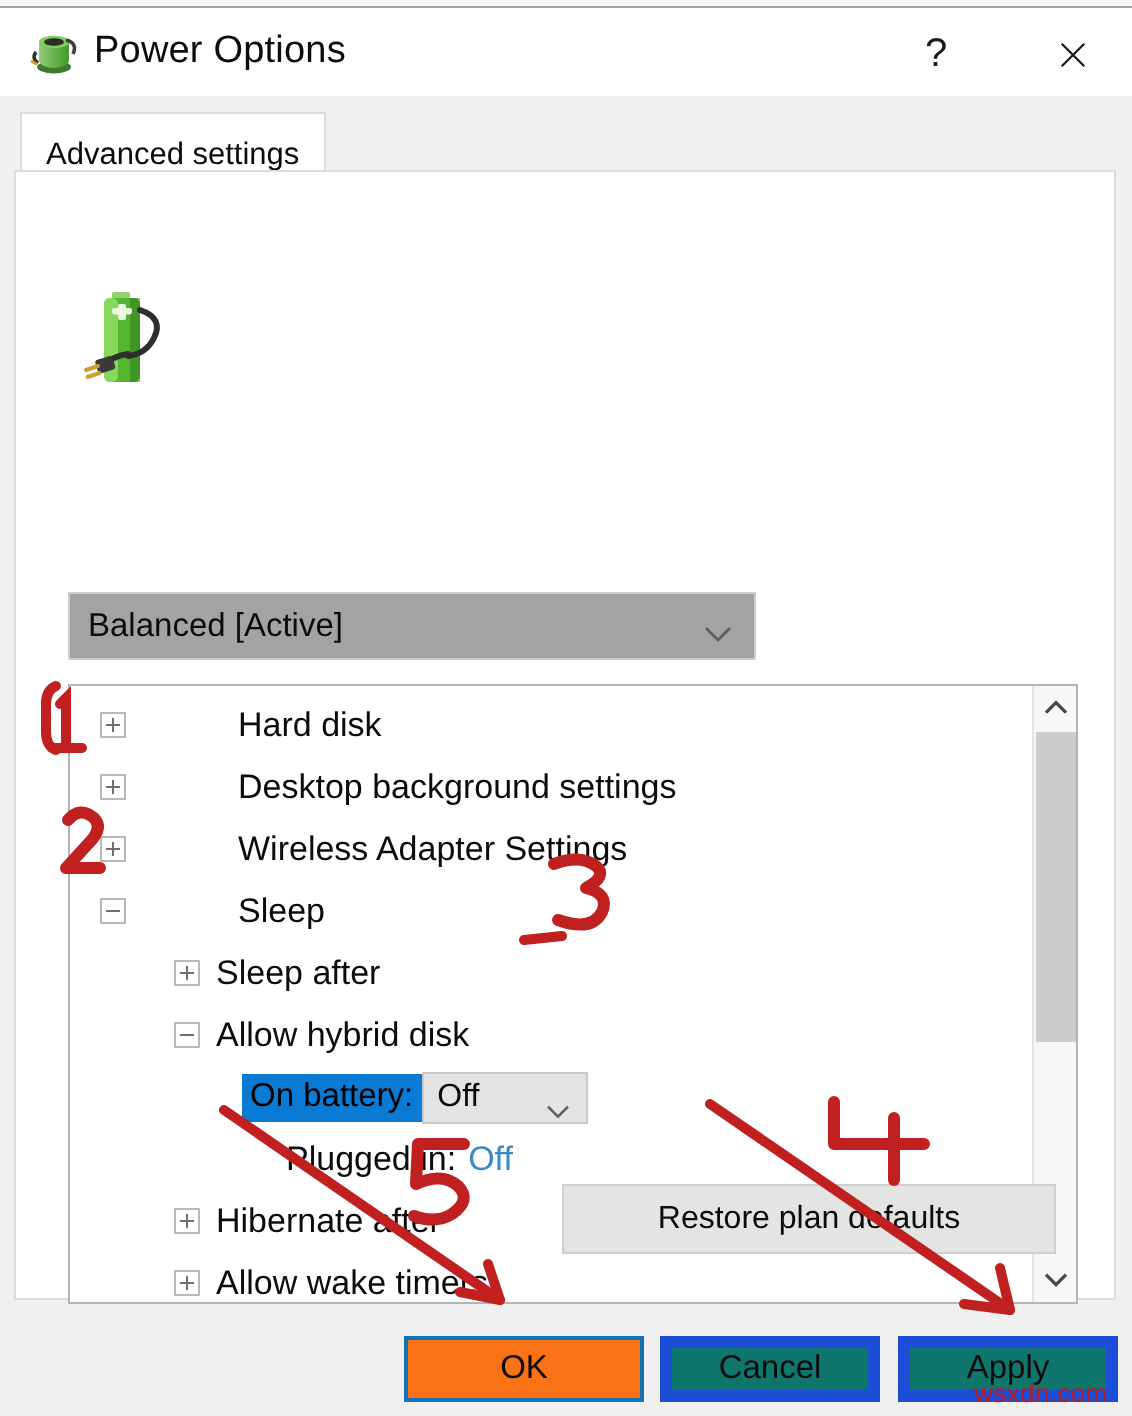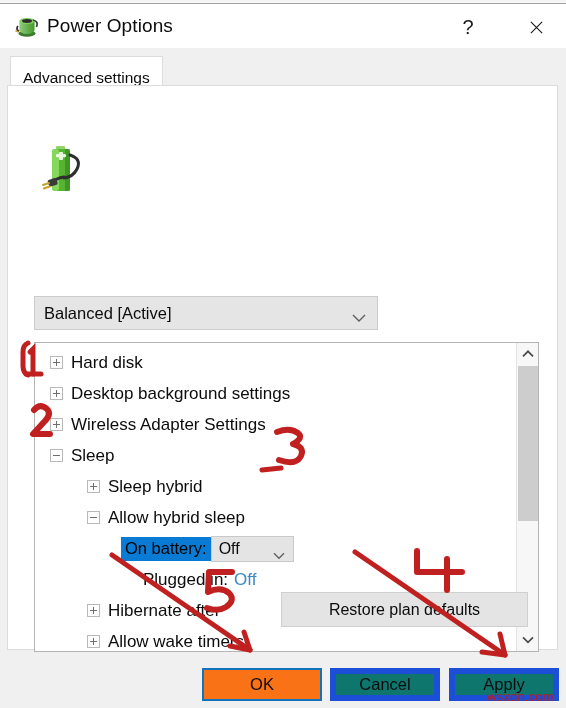--- a/index.html
+++ b/index.html
@@ -82,21 +82,21 @@
     position: absolute; left: 32px; top: 55px; width: 48px; height: 56px;
   }
   .hdr-text {
     position: absolute; left: 93px; top: 58px; width: 440px;
     font-size: 17px; color: #0c0c0c; line-height: 28px;
   }
 
   
   .plan-combo {
     position: absolute; left: 26px; top: 210px; width: 344px; height: 34px;
-    background: #e5e5e5; border: 1px solid #cccccc;
+    background: #a3a3a3; border: 1px solid #cccccc;
     box-sizing: border-box;
     display: flex; align-items: center;
   }
   .plan-combo .val {
     padding-left: 9px; font-size: 16.5px; color: #0c0c0c;
   }
   .plan-combo .chev {
     position: absolute; right: 11px; top: 50%; transform: translateY(-50%);
     width: 14px; height: 9px;
   }
@@ -123,21 +123,21 @@
     position: relative; flex: 0 0 auto; box-sizing: border-box;
   }
   .exp::before {
     content: ""; position: absolute; left: 2px; top: 5px;
     width: 7px; height: 1px; background: #6f6f6f;
   }
   .exp.plus::after {
     content: ""; position: absolute; left: 5px; top: 2px;
     width: 1px; height: 7px; background: #6f6f6f;
   }
-  .ind0 { padding-left: 15px; }
+  .ind0 { padding-left: 15px; gap: 48px; }
   .ind1 { padding-left: 52px; }
   .ind2 { padding-left: 86px; }
 
   
   .vrow {
     height: 31px; display: flex; align-items: center;
     font-size: 17px; color: #0c0c0c; white-space: nowrap;
   }
   .vlabel-sel {
     background: #0a7bd4; color: #000000;
@@ -291,26 +291,26 @@
             <span>Wireless Adapter Settings</span>
           </div>
 
           <div class="trow ind0">
             <span class="exp"></span>
             <span>Sleep</span>
           </div>
 
           <div class="trow ind1">
             <span class="exp plus"></span>
-            <span>Sleep hybrid</span>
+            <span>Sleep after</span>
           </div>
 
           <div class="trow ind1">
             <span class="exp"></span>
-            <span>Allow hybrid sleep</span>
+            <span>Allow hybrid disk</span>
           </div>
 
           <div class="vrow ind2">
             <span class="vlabel-sel">On battery:</span>
             <span class="vcombo">
               <span class="vv">Off</span>
               <span class="chev">
                 <svg viewBox="0 0 12 8" width="12" height="8">
                   <path d="M1 1.3 L6 6.3 L11 1.3" stroke="#5e5e5e" stroke-width="1.3" fill="none"></path>
                 </svg>

